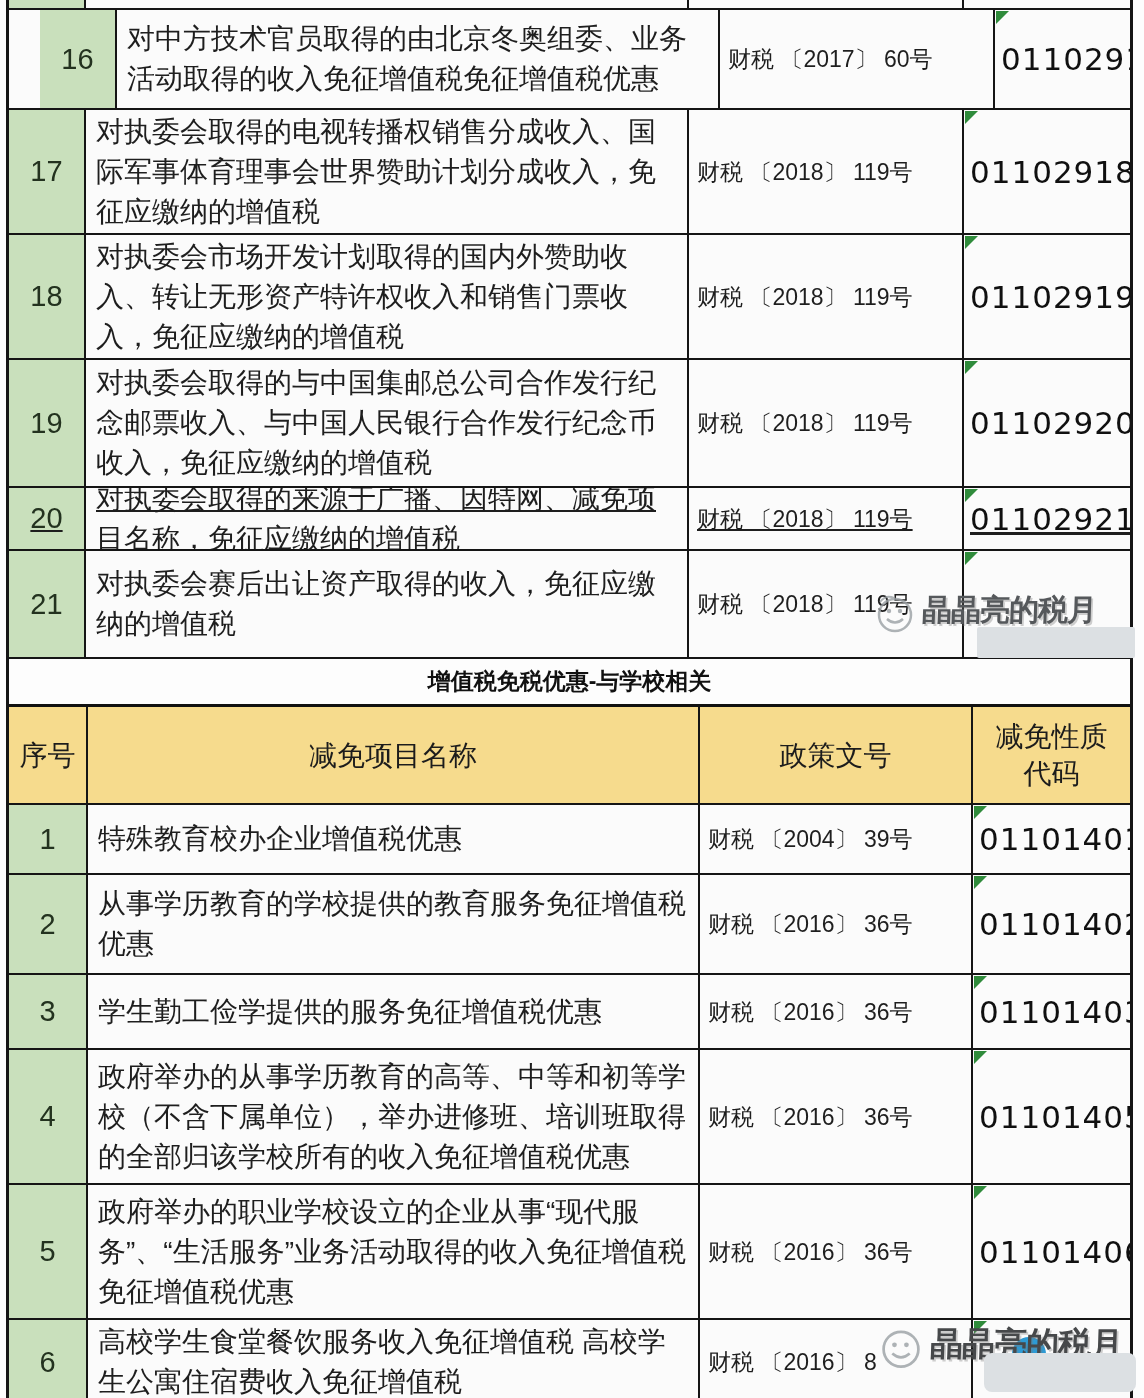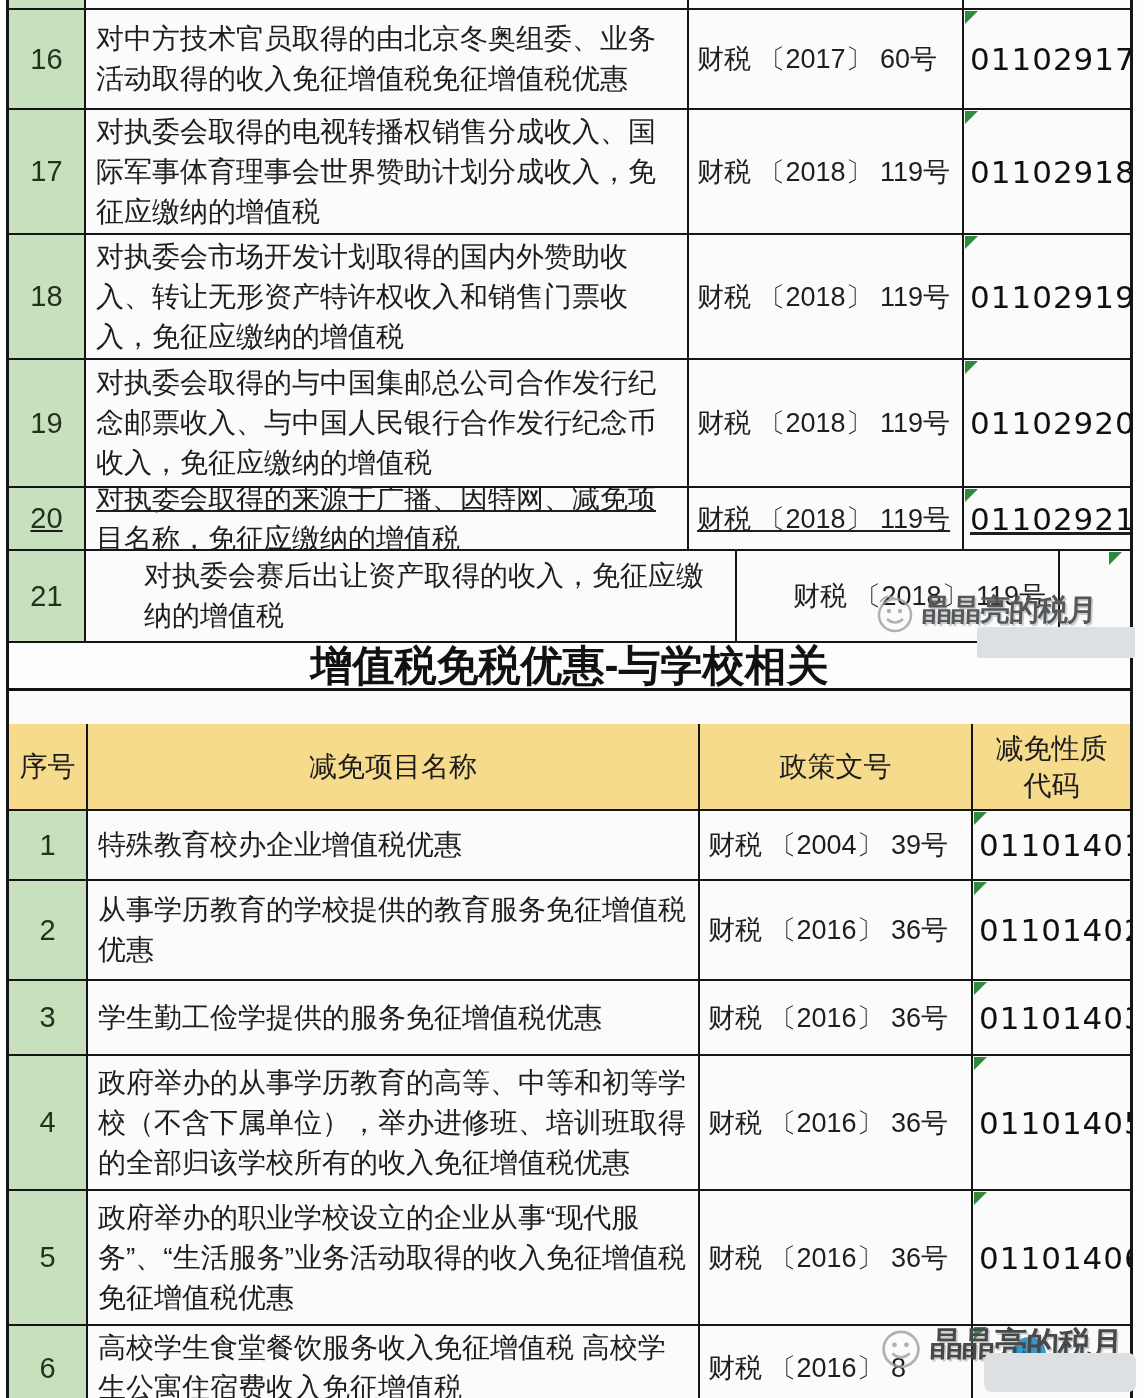--- a/index.html
+++ b/index.html
@@ -39,50 +39,50 @@
     background:#C9E0BC;
     font-size:29px;color:#23321f;
   }
   .c-name{
     padding:4px 10px;
     font-size:28px;line-height:40px;
     word-break:break-all;text-align:left;
   }
   .c-policy{
     padding:4px 8px;
-    font-size:27px;line-height:40px;
+    font-size:23px;line-height:40px;
     word-break:break-all;
   }
   .c-code{
     padding-left:6px;
     font-size:31px;letter-spacing:1px;color:#101010;
     font-family:"DejaVu Sans","Liberation Sans",sans-serif;
   }
   .tri{
     position:absolute;top:1px;left:1px;
     width:0;height:0;
     border-top:13px solid #2F8B3B;
     border-right:13px solid transparent;
   }
   
   .h-partial-top{height:10px;}
-  .h-r16{height:100px;}
+  .h-r16{height:100px;padding-left:31px;}
   .h-r17{height:125px;}
   .h-r18{height:125px;}
   .h-r19{height:128px;}
   .h-r20{height:63px;text-decoration:underline;}
-  .h-r21{height:92px;gap:48px;}
+  .h-r21{height:108px;}
   .title-row{
     height:48px;box-sizing:border-box;
     display:flex;align-items:center;justify-content:center;
     border-bottom:3px solid #111;
     background:#fdfdfd;
-    font-size:42px;font-weight:bold;color:#111;
-  }
-  .header-row{height:87px;margin-top:33px;}
+    font-size:23px;font-weight:bold;color:#111;
+  }
+  .header-row{height:98px;}
   .header-row .c{
     background:#F6DB8D;
     justify-content:center;text-align:center;
     font-size:28px;color:#1c1c1c;
     padding:0 8px;line-height:37px;word-break:break-all;
   }
   .h-s1{height:70px;}
   .h-s2{height:100px;}
   .h-s3{height:75px;}
   .h-s4{height:135px;}

